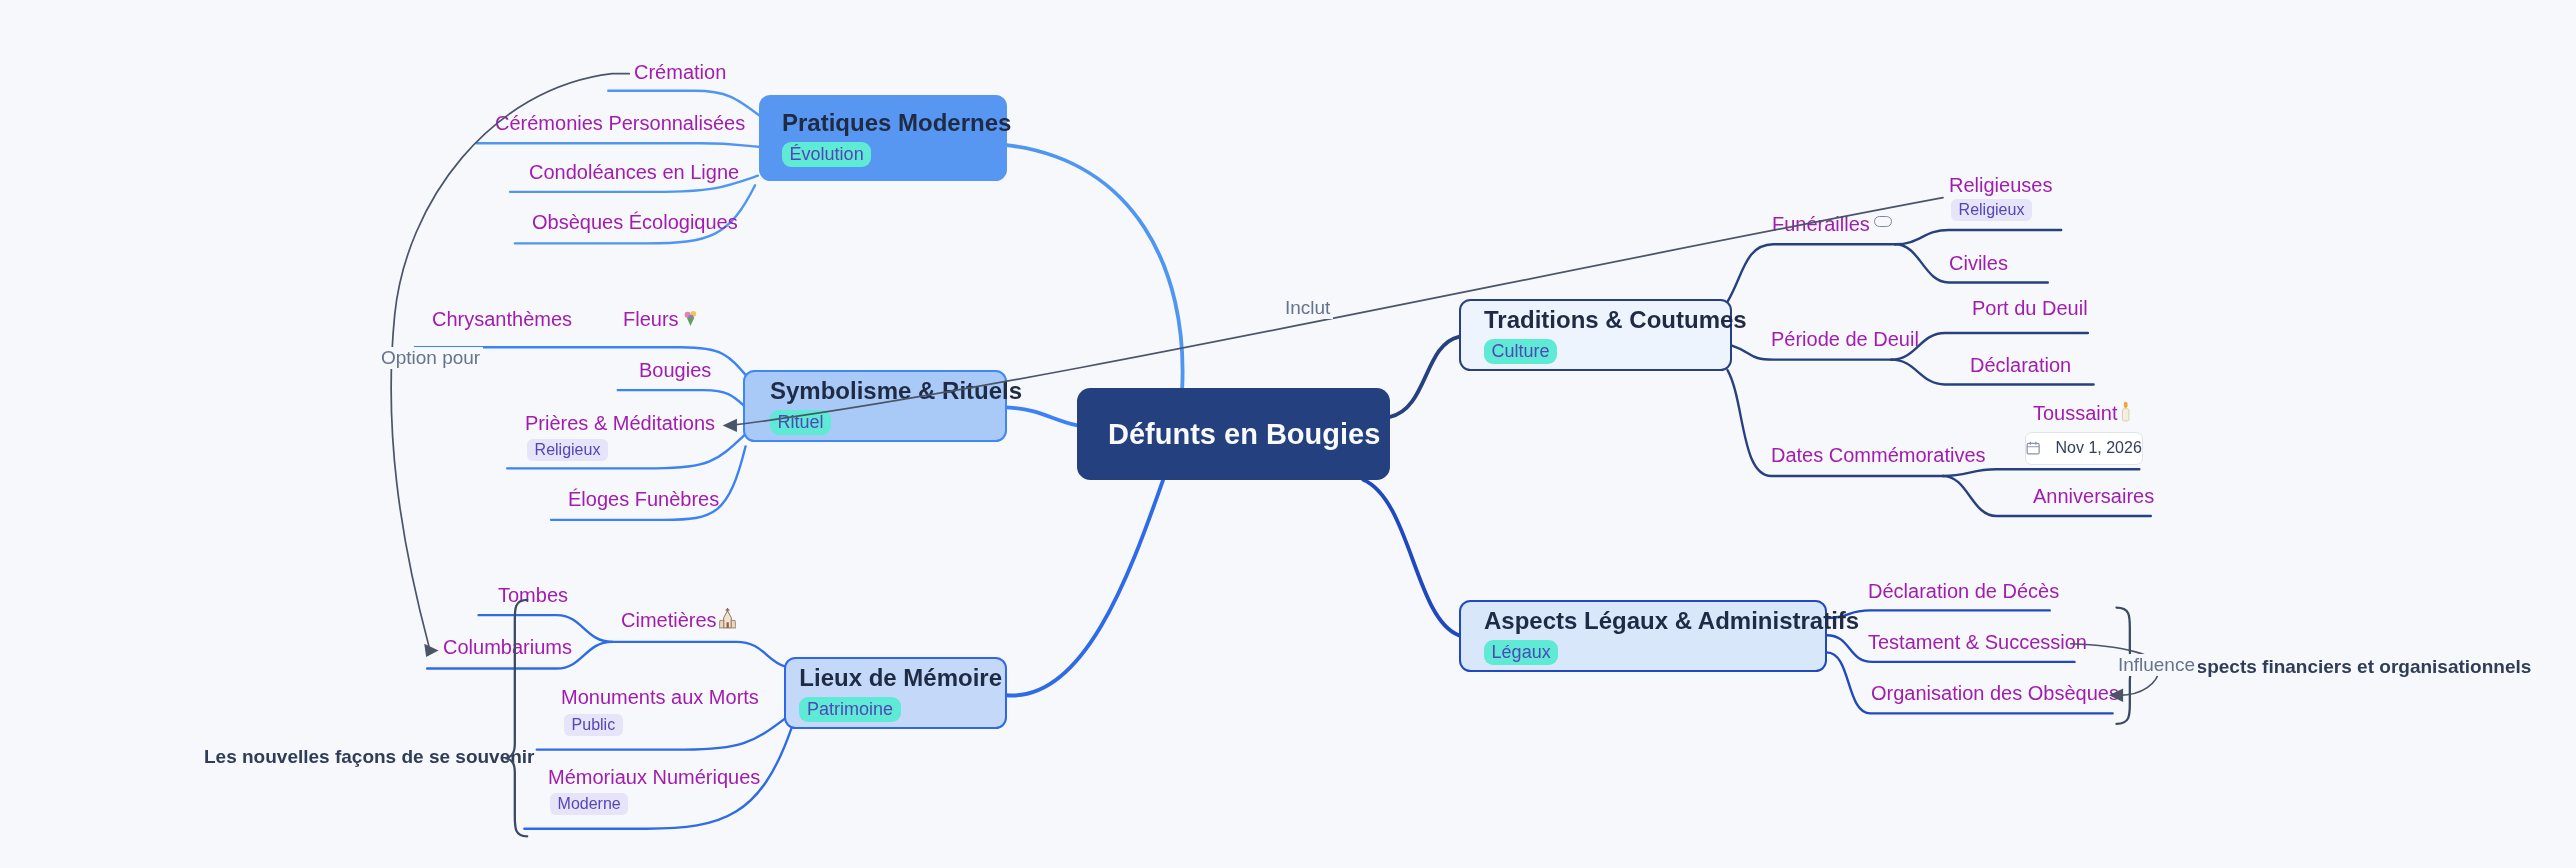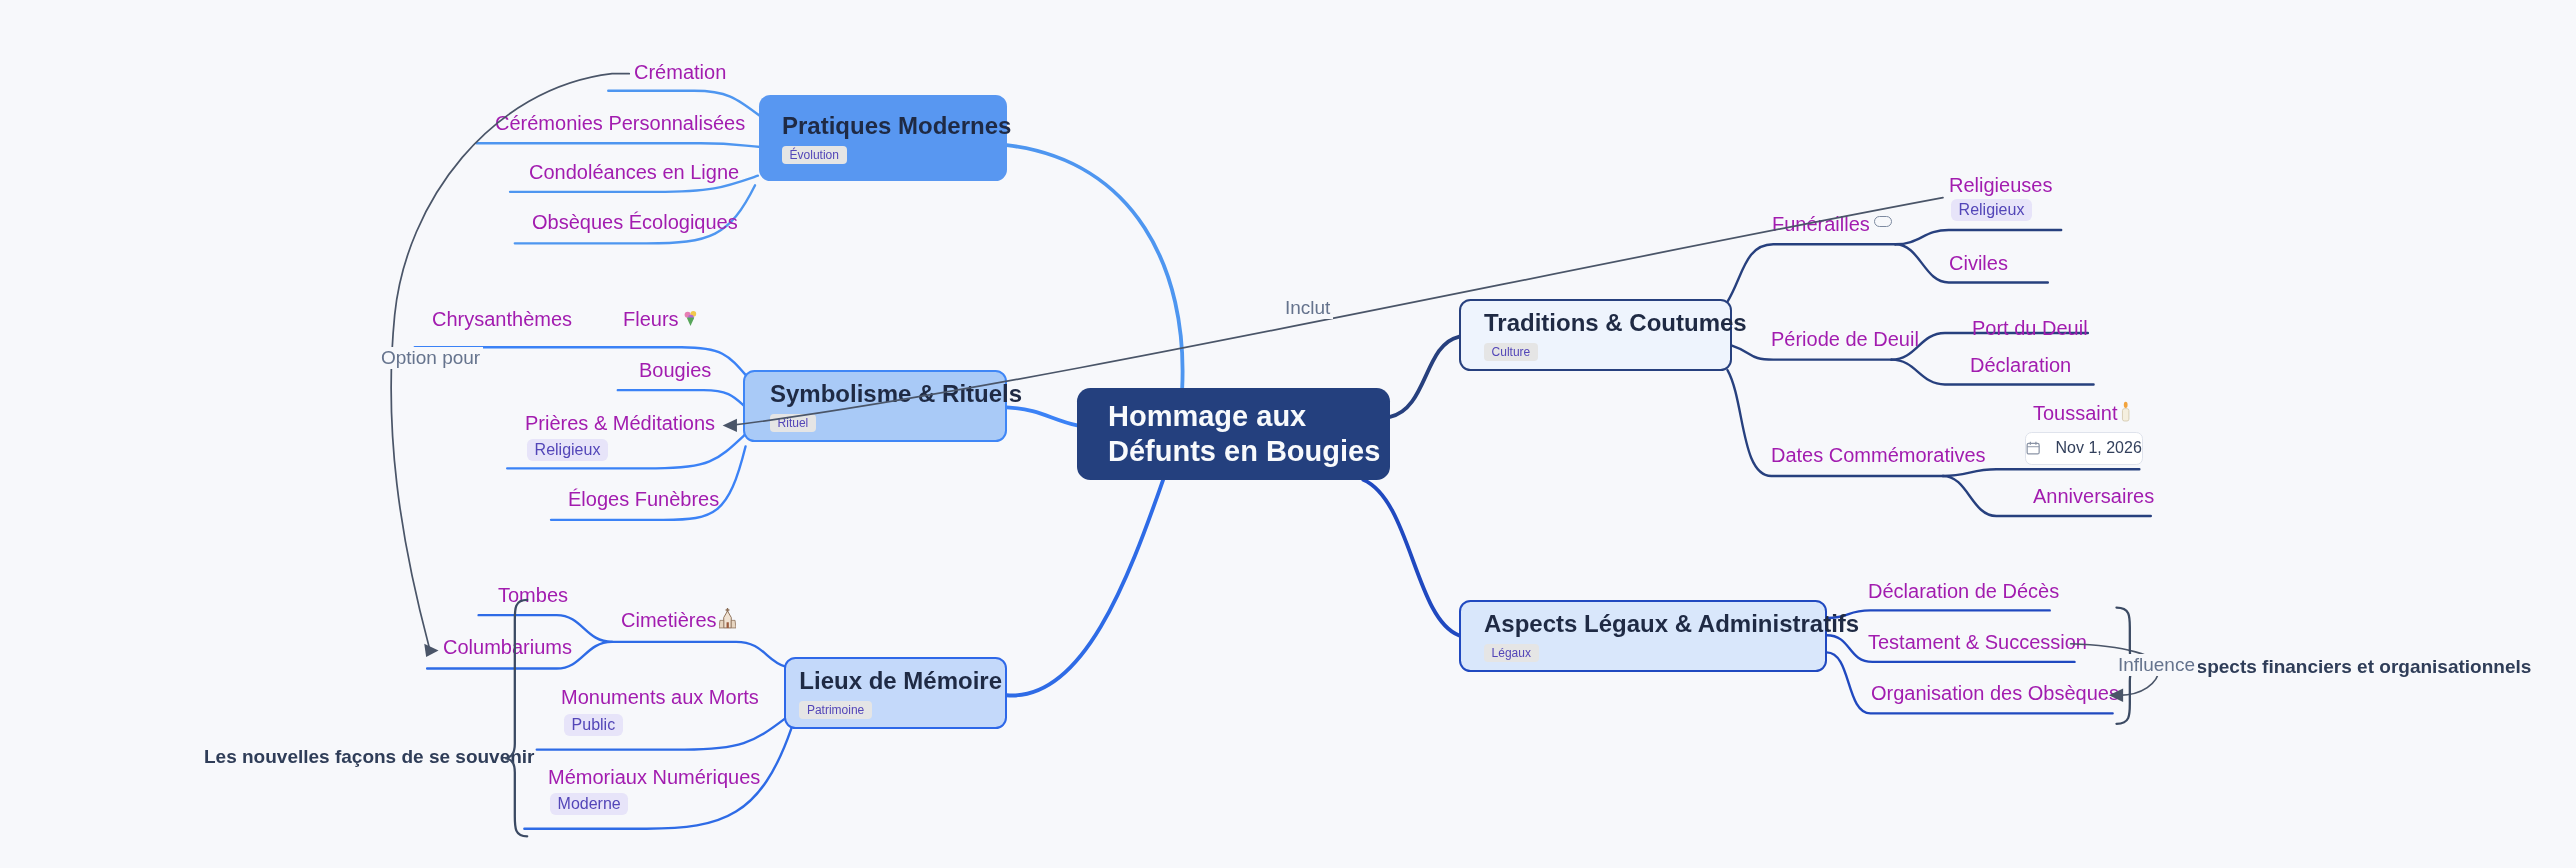--- a/index.html
+++ b/index.html
@@ -4,22 +4,22 @@
 <style>
   html,body{margin:0;padding:0;background:#f7f8fb;}
   .canvas{position:relative;width:2576px;height:869px;background:#f7f8fb;overflow:hidden;
           font-family:"Liberation Sans",sans-serif;}
   svg.layer{position:absolute;left:0;top:0;pointer-events:none;}
   .edges{z-index:1;}
   .overlay{z-index:6;}
   .node{position:absolute;border-radius:11.4px;box-sizing:border-box;z-index:4;
         display:flex;flex-direction:column;justify-content:center;gap:5.7px;}
   .node .title{font-weight:bold;font-size:24px;color:#1f2a44;white-space:nowrap;}
-  .badge{display:inline-block;align-self:flex-start;background:#e5e5e5;color:#5346b8;
-         font-size:12px;padding:1.9px 7.6px;border-radius:4px;white-space:nowrap;}
+  .badge{display:inline-block;align-self:flex-start;background:#5eead4;color:#5346b8;
+         font-size:18px;padding:1.9px 7.6px;border-radius:9px;white-space:nowrap;}
   .center-node{position:absolute;left:1077px;top:388px;width:313px;height:92px;background:#24407e;
          border-radius:13.3px;z-index:5;display:flex;flex-direction:column;justify-content:center;
          padding-left:31px;box-sizing:border-box;}
   .center-node .ln{color:#f8fafc;font-weight:bold;font-size:29px;line-height:35px;white-space:nowrap;}
   .lbl{position:absolute;font-size:20px;color:#a21caf;white-space:nowrap;z-index:4;line-height:24px;}
   .lbl .ico{margin-left:2.9px;vertical-align:-1.9px;}
   .fbadge{position:absolute;z-index:4;background:#e7e4f9;color:#5346b8;font-size:16px;
           padding:1.9px 7.6px;border-radius:5.7px;white-space:nowrap;}
   .edge-label{position:absolute;font-size:19px;color:#65738d;z-index:7;background:#f7f8fb;
           padding:0 2.9px;white-space:nowrap;}
@@ -82,21 +82,20 @@
     </g>
     <g stroke="#2049c0" fill="none" stroke-linecap="round">
       <path d="M 1430,503 C 1480,525 1484,648 1530,666" stroke-width="4"></path>
       <path d="M 1916,648 C 1942,648 1936,640 1962,640 H 2150" stroke-width="2.5"></path>
       <path d="M 1916,666 C 1942,666 1938,694 1964,694 H 2176" stroke-width="2.5"></path>
       <path d="M 1916,684 C 1942,684 1936,748 1962,748 H 2216" stroke-width="2.5"></path>
     </g>
   </svg>
 
   <div class="center-node">
-    <span class="ln">Hommage aux</span>
     <span class="ln">Défunts en Bougies</span>
   </div>
 
   <div class="node n-pratiques">
     <span class="title">Pratiques Modernes</span>
     <span class="badge">Évolution</span>
   </div>
   <div class="node n-symbolisme">
     <span class="title">Symbolisme &amp; Rituels</span>
     <span class="badge">Rituel</span>
@@ -148,21 +147,21 @@
   <div class="lbl" style="left:548px;top:765px">Mémoriaux Numériques</div>
   <span class="fbadge" style="left:550px;top:793px">Moderne</span>
   <div class="summary" style="left:204px;top:746px">Les nouvelles façons de se souvenir</div>
 
   <div class="lbl" style="left:1772px;top:212px">Funérailles</div>
   <span class="oval-ic" style="left:1874px;top:216px"></span>
   <div class="lbl" style="left:1949px;top:173px">Religieuses</div>
   <span class="fbadge" style="left:1951px;top:199px">Religieux</span>
   <div class="lbl" style="left:1949px;top:251px">Civiles</div>
   <div class="lbl" style="left:1771px;top:327px">Période de Deuil</div>
-  <div class="lbl" style="left:1972px;top:316px">Port du Deuil</div>
+  <div class="lbl" style="left:1972px;top:296px">Port du Deuil</div>
   <div class="lbl" style="left:1970px;top:353px">Déclaration</div>
   <div class="lbl" style="left:1771px;top:443px">Dates Commémoratives</div>
   <div class="lbl" style="left:2033px;top:401px">
     <span>Toussaint</span><span class="ico"><svg width="11.4" height="21" viewBox="0 0 12 22">
           <ellipse cx="6" cy="4" rx="2" ry="3.4" fill="#f2a33c"></ellipse>
           <rect x="2.6" y="8" width="6.8" height="13" rx="2" fill="#f5efdf" stroke="#cfc4a6" stroke-width="0.8"></rect>
         </svg></span>
   </div>
   <div class="chip">
     <span style="display:inline-flex">

